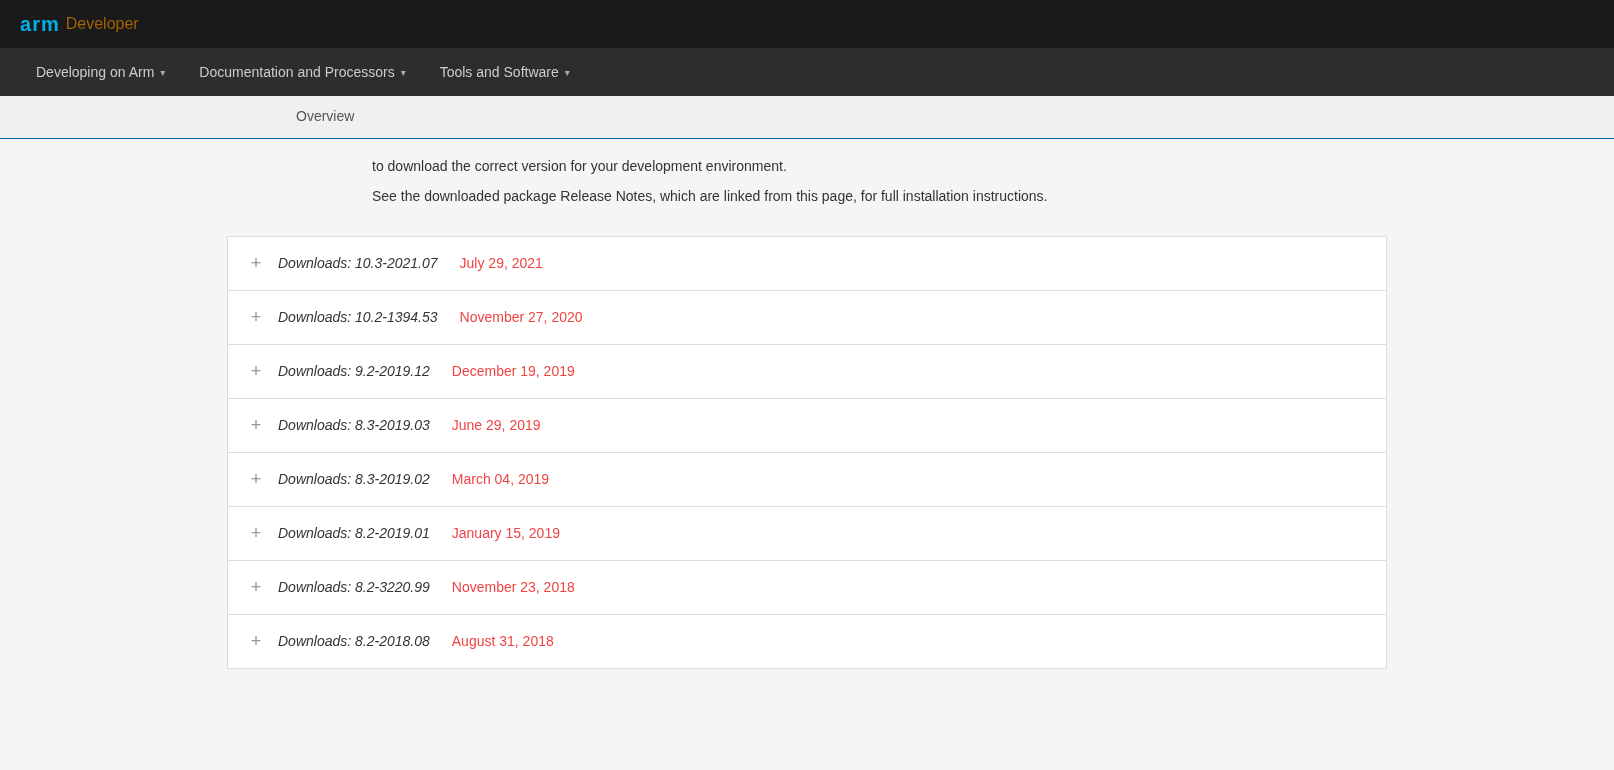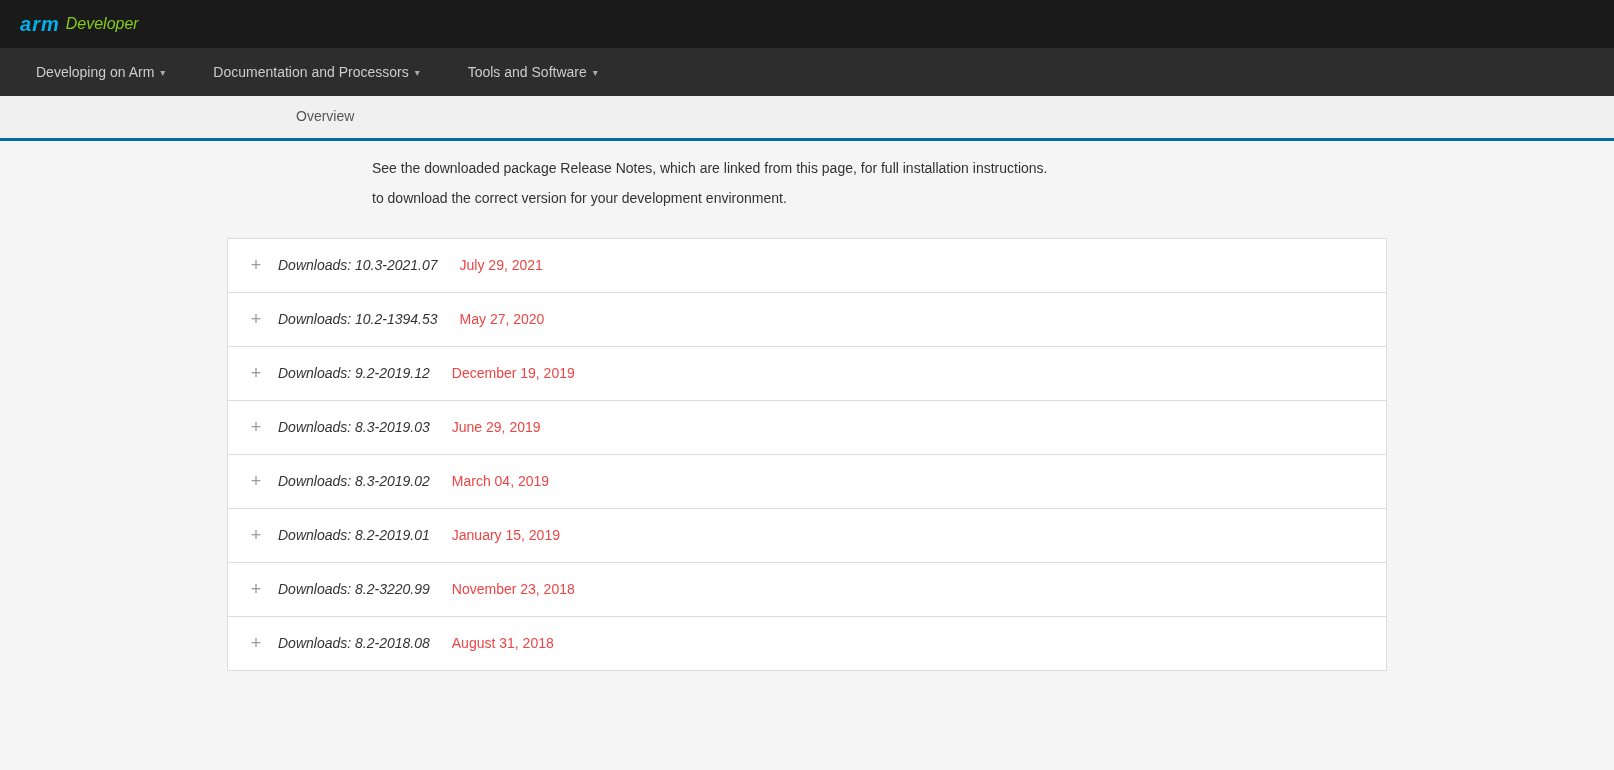--- a/index.html
+++ b/index.html
@@ -11,36 +11,35 @@
       height: 48px;
       display: flex;
       align-items: center;
       padding: 0 20px;
       justify-content: space-between;
     }
     .top-nav-logo {
       display: flex;
       align-items: center;
       gap: 4px;
-      font-style: italic;
     }
     .arm-logo {
       display: flex;
       align-items: center;
     }
     .arm-text {
       font-size: 20px;
       font-weight: bold;
       letter-spacing: 1px;
     }
     .arm-text .a { color: #00b0ea; }
     .arm-text .r { color: #00b0ea; }
     .arm-text .m { color: #00b0ea; }
     .developer-text {
-      color: #84cc16;
+      color: #a16207;
       font-size: 16px;
       margin-left: 6px;
     }
     .top-nav-links {
       display: flex;
       align-items: center;
       gap: 24px;
     }
     .top-nav-links a {
       color: #cccccc;
@@ -48,42 +47,42 @@
       font-size: 14px;
     }
 
     
     .secondary-nav {
       background: #2d2d2d;
       height: 48px;
       display: flex;
       align-items: center;
       padding: 0 20px;
-      gap: 16px;
+      gap: 2px;
     }
     .secondary-nav-item {
       color: #cccccc;
       font-size: 14px;
       padding: 0 16px;
       height: 48px;
       display: flex;
       align-items: center;
       gap: 6px;
       cursor: pointer;
       text-decoration: none;
     }
     .chevron {
       font-size: 10px;
       color: #aaa;
     }
 
     
     .sub-tab-nav {
       background: #f0f0f0;
-      border-bottom: 3px solid #0369a1;
+      border-bottom: 1px solid #0369a1;
       padding: 0 276px;
       display: flex;
       gap: 0;
     }
     .sub-tab {
       padding: 12px 20px;
       font-size: 14px;
       color: #555;
       cursor: pointer;
       text-decoration: none;
@@ -177,38 +176,38 @@
     <span class="chevron">▾</span>
   </a>
 </nav>
 
 <div class="sub-tab-nav">
   <a href="#" class="sub-tab">Overview</a>
 </div>
 
 <div class="content-wrapper">
   <div class="intro-text">
+    <p>to download the correct version for your development environment.</p>
     <p>See the downloaded package Release Notes, which are linked from this page, for full installation instructions.</p>
-    <p>to download the correct version for your development environment.</p>
   </div>
 </div>
 
 <div class="download-list" id="download-list-container">
 <div class="download-item">
     <div class="download-item-header">
       <span class="plus-icon">+</span>
       <span class="download-label">Downloads: 10.3-2021.07</span>
       <span class="download-date">July 29, 2021</span>
     </div>
   </div>
     <div class="download-item">
     <div class="download-item-header">
       <span class="plus-icon">+</span>
       <span class="download-label">Downloads: 10.2-1394.53</span>
-      <span class="download-date">May 27, 2020</span>
+      <span class="download-date">November 27, 2020</span>
     </div>
   </div>
     <div class="download-item">
     <div class="download-item-header">
       <span class="plus-icon">+</span>
       <span class="download-label">Downloads: 9.2-2019.12</span>
       <span class="download-date">December 19, 2019</span>
     </div>
   </div>
     <div class="download-item">

